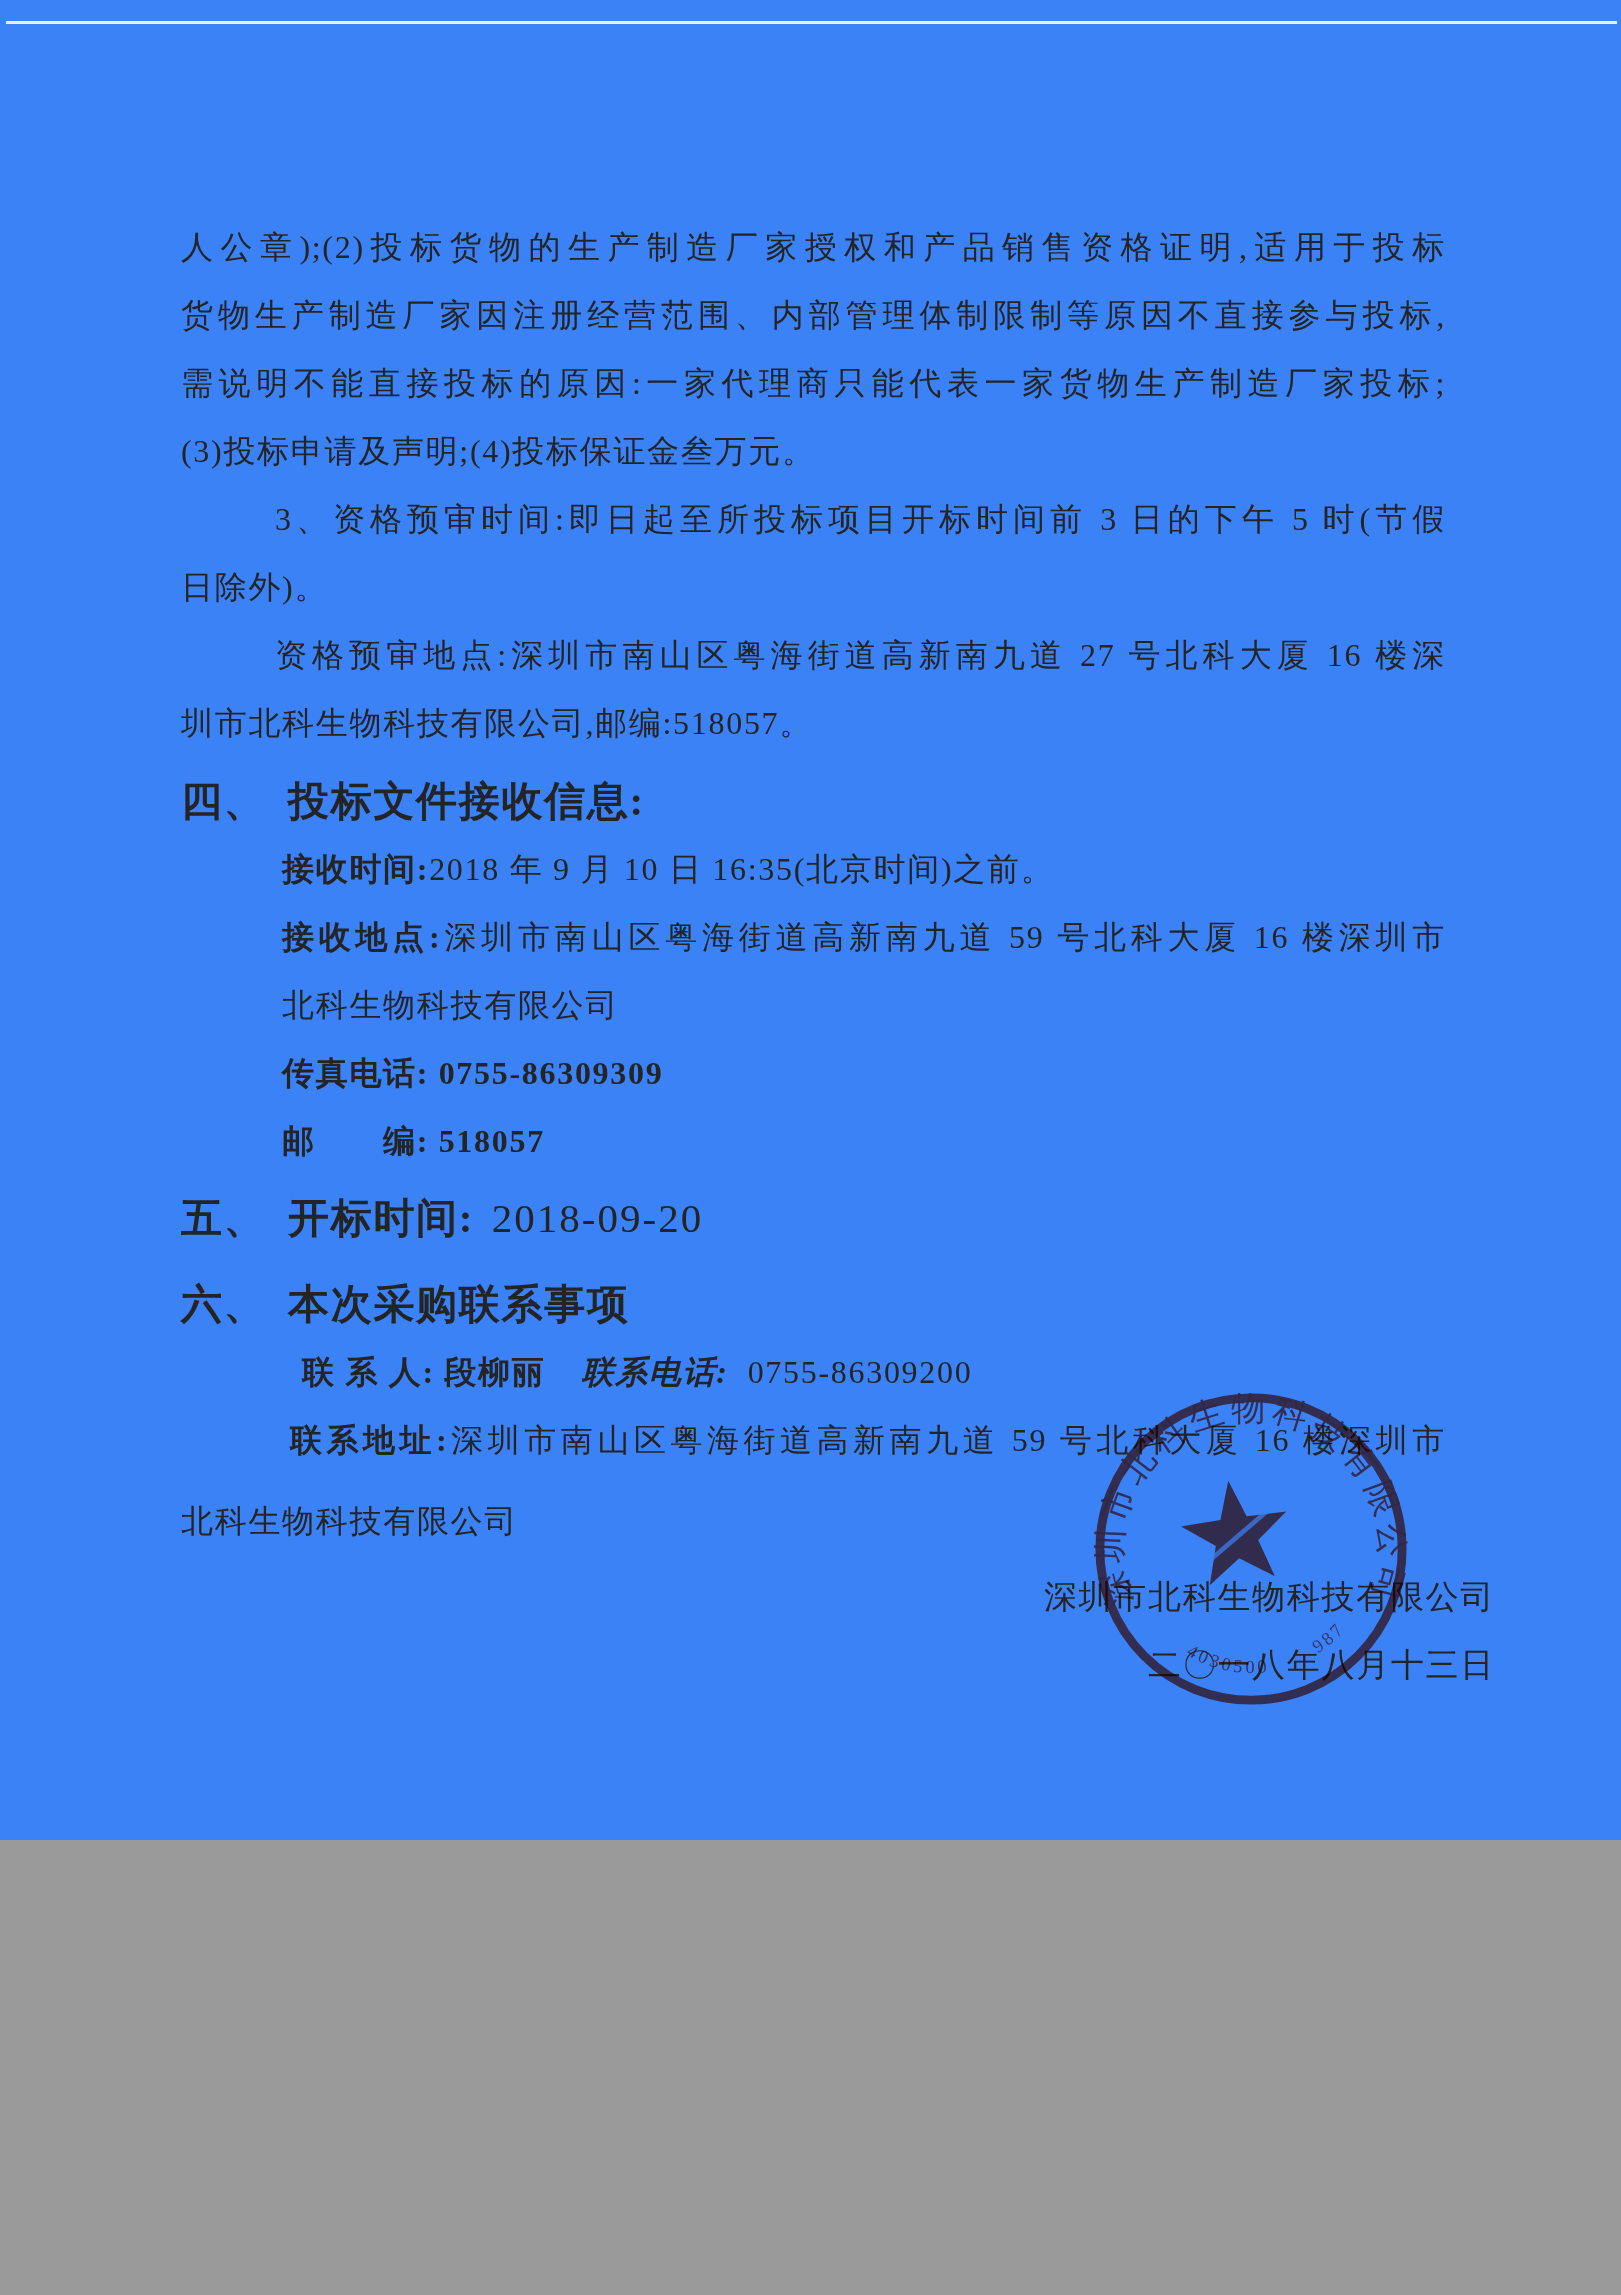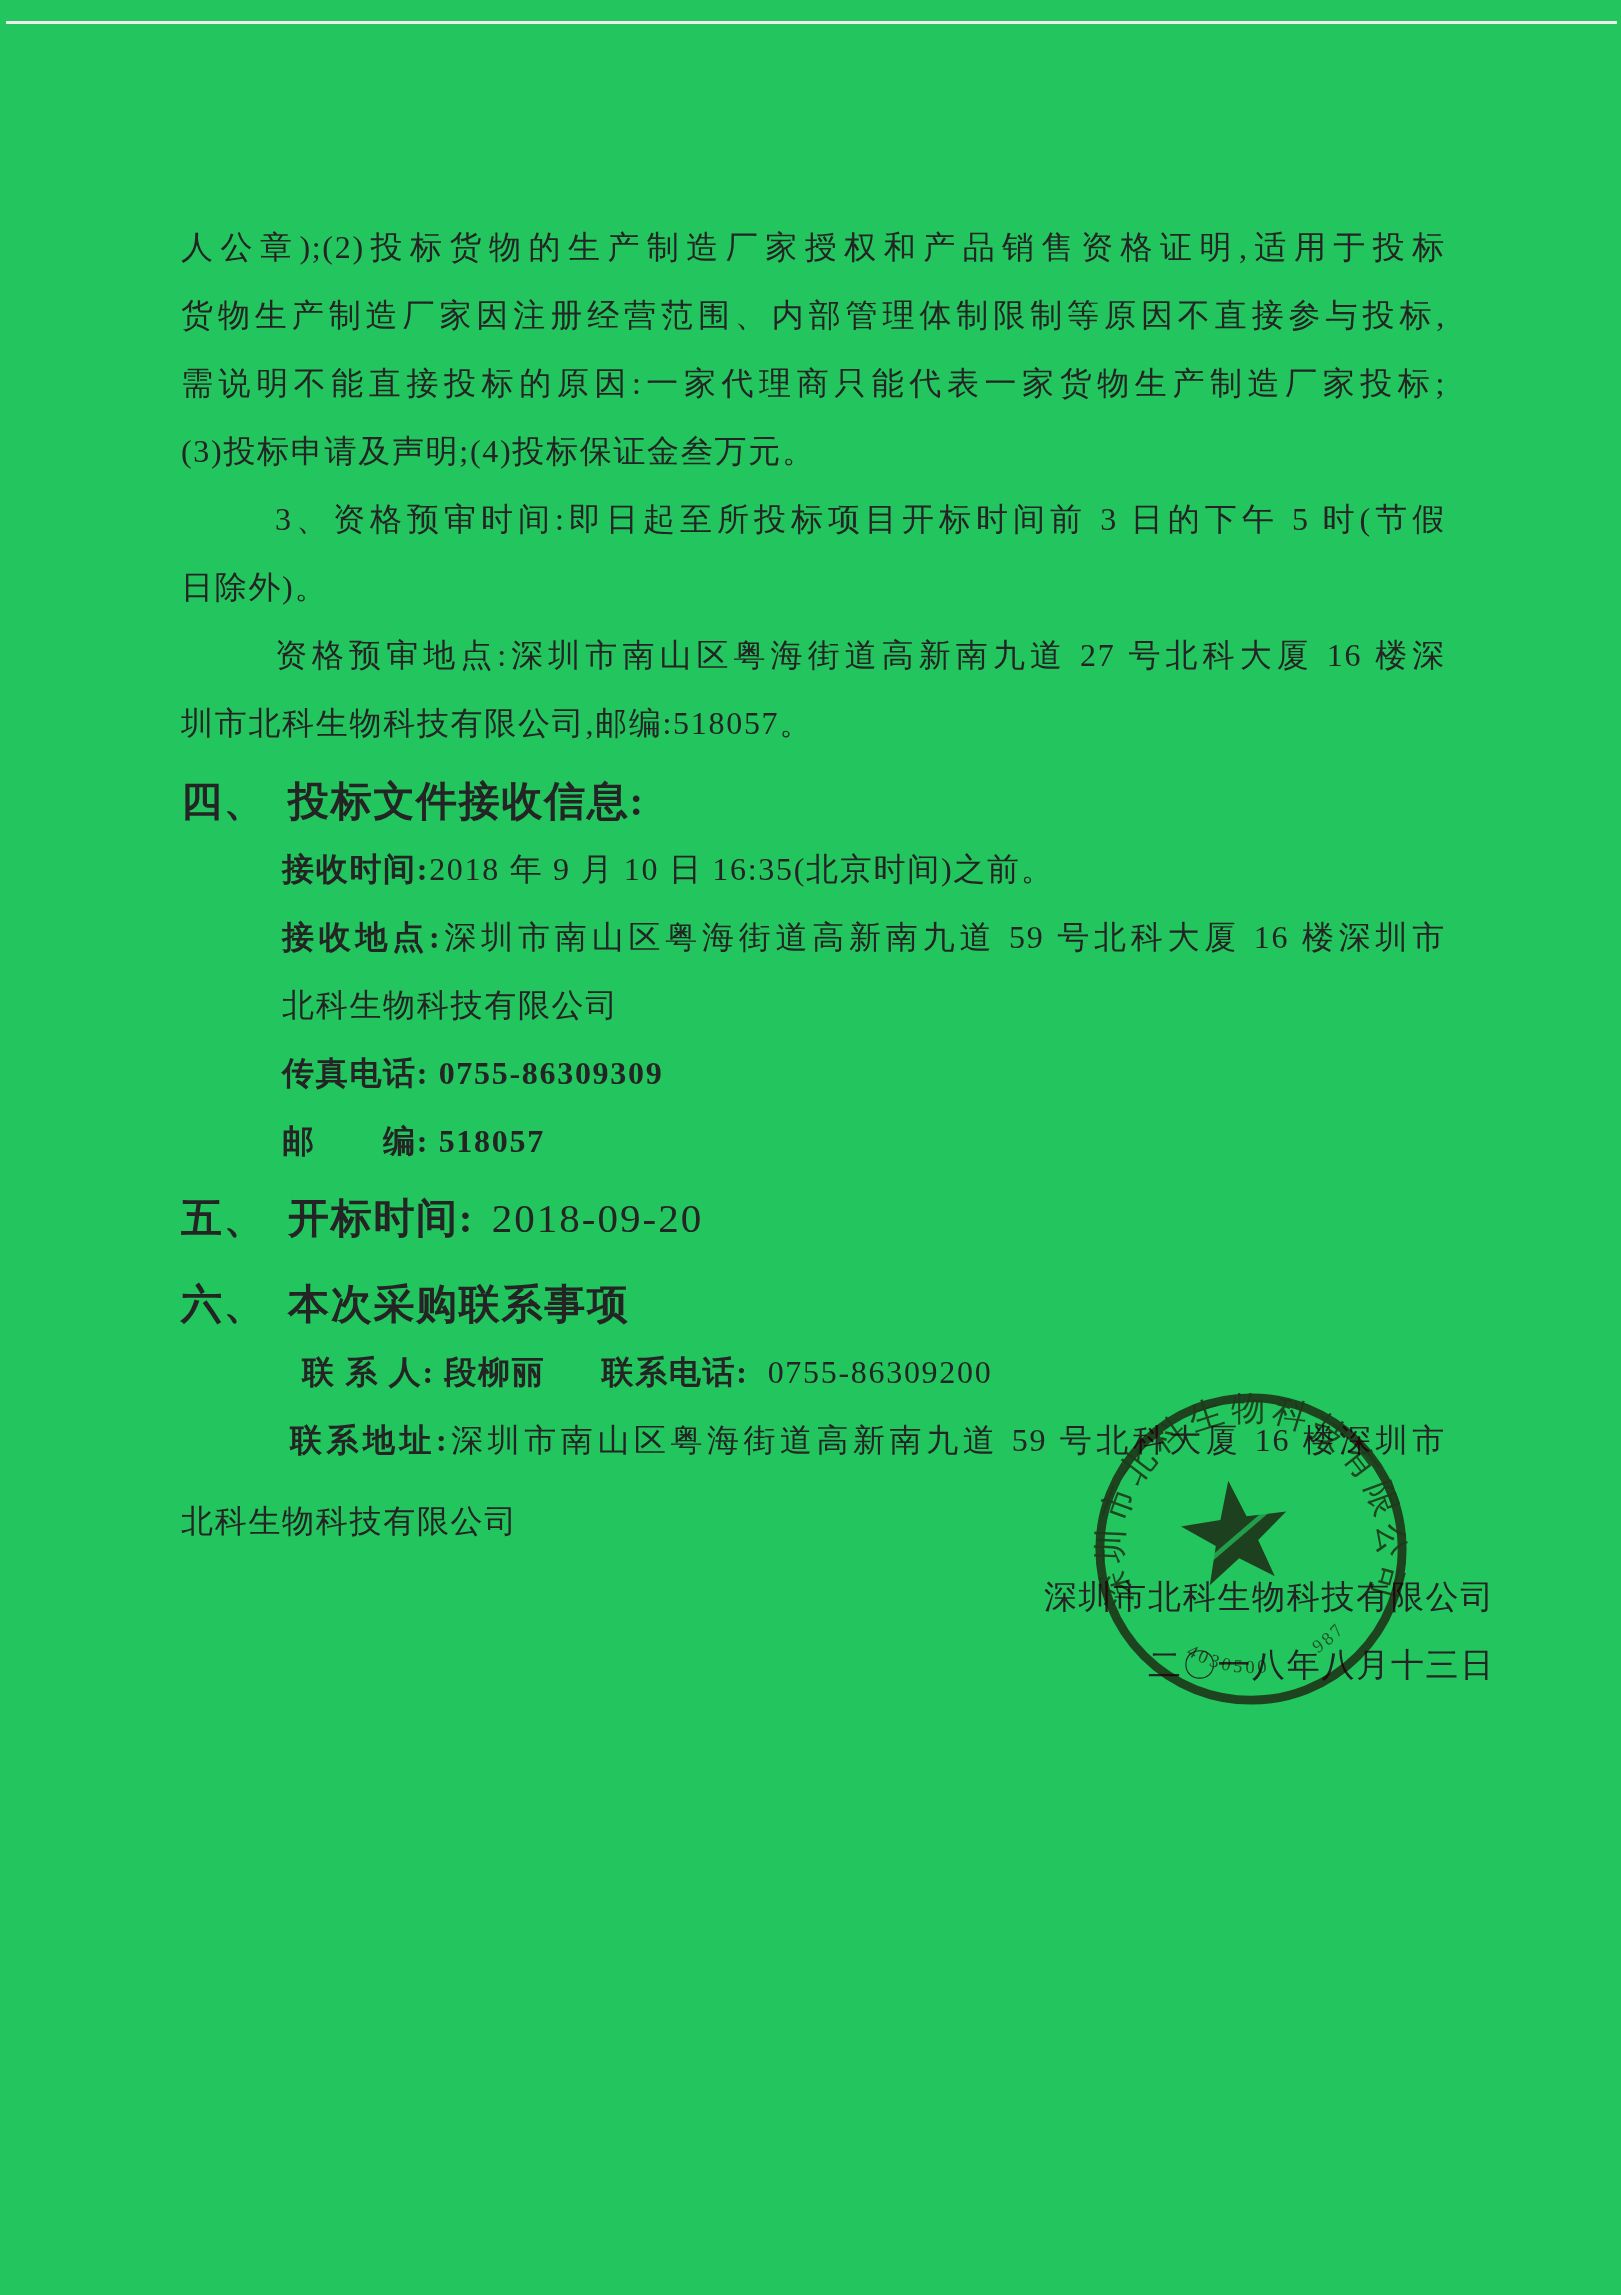--- a/index.html
+++ b/index.html
@@ -1,20 +1,20 @@
 <!DOCTYPE html>
 <html style="font-size:11px"><head>
 <meta charset="utf-8">
 <style>
   html,body { margin:0; padding:0; background:#9a9a9a; }
   .page {
     position:relative;
-    width:1622px; height:2295px;
+    width:1622px; height:1840px;
     margin:0 auto;
-    background:#22c55e;
+    background:#3b82f6;
     overflow:hidden;
     font-family:"Liberation Serif","DejaVu Serif",serif;
     color:#242424;
   }
   .scan-band {
     position:absolute; top:20.5px; left:5.5px; right:5.5px; height:3.4px;
     background:#ededed;
   }
   .content {
     position:absolute; left:181px; top:213px; width:1265px;
@@ -37,21 +37,21 @@
   .ind-c   { padding-left:121px; }
   .ind-addr{ padding-left:109px; }
   .heading { font-weight:bold; font-size:41px; }
   .heading .num { display:inline-block; width:107px; }
   .heading .val { font-weight:normal; margin-left:17.7px; letter-spacing:2px; }
   .label { font-weight:bold; }
   .mt14 { margin-top:9.5px; }
   .mt26 { margin-top:17.7px; }
   .mt20 { margin-top:13.6px; }
   .gap-name  { margin-left:9.5px;font-weight:bold; }
-  .gap-phone { margin-left:56px; }
+  .gap-phone { margin-left:36px;font-style:italic; }
   .gap-num   { margin-left:19px; }
   .sig {
     text-align:right;
     text-align-last:right;
     margin-right:-49px;
     font-size:33px;
     white-space:nowrap;
   }
   .sig-block { margin-top:8.2px; }
   .seal {

